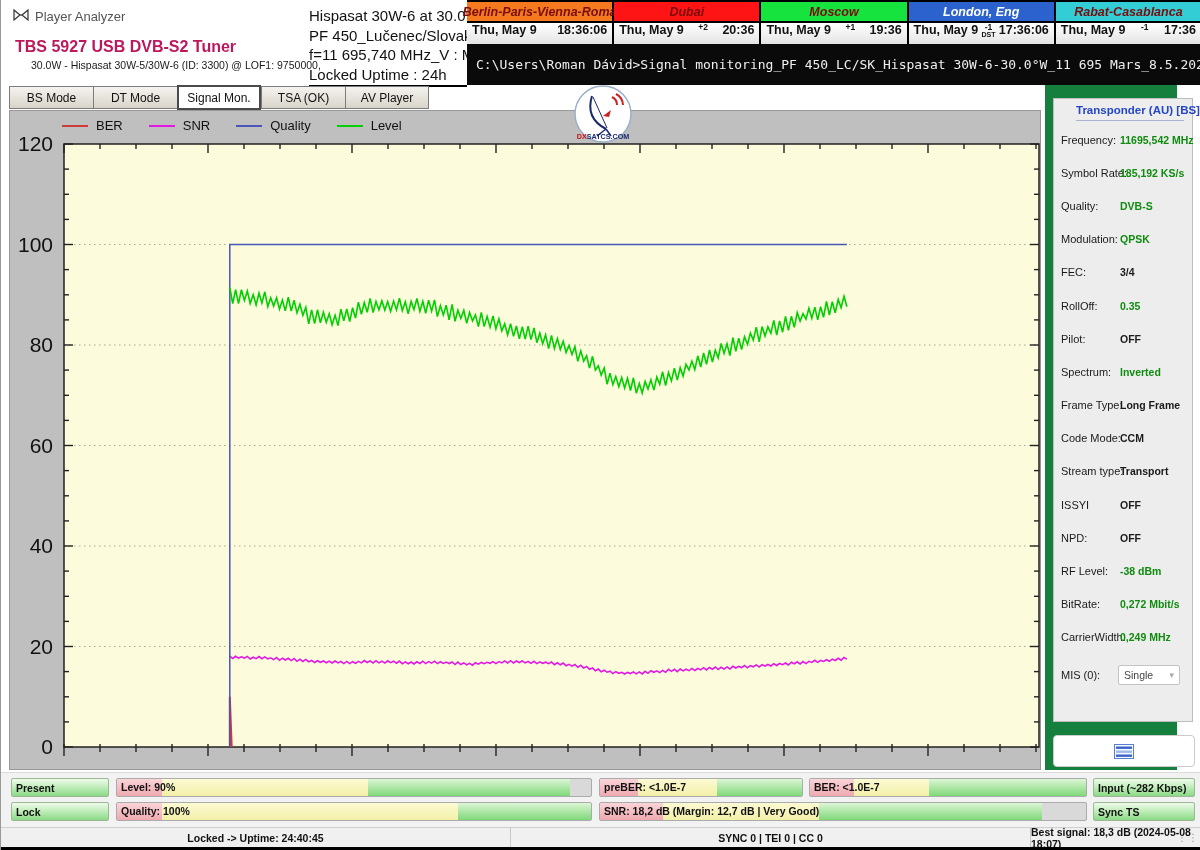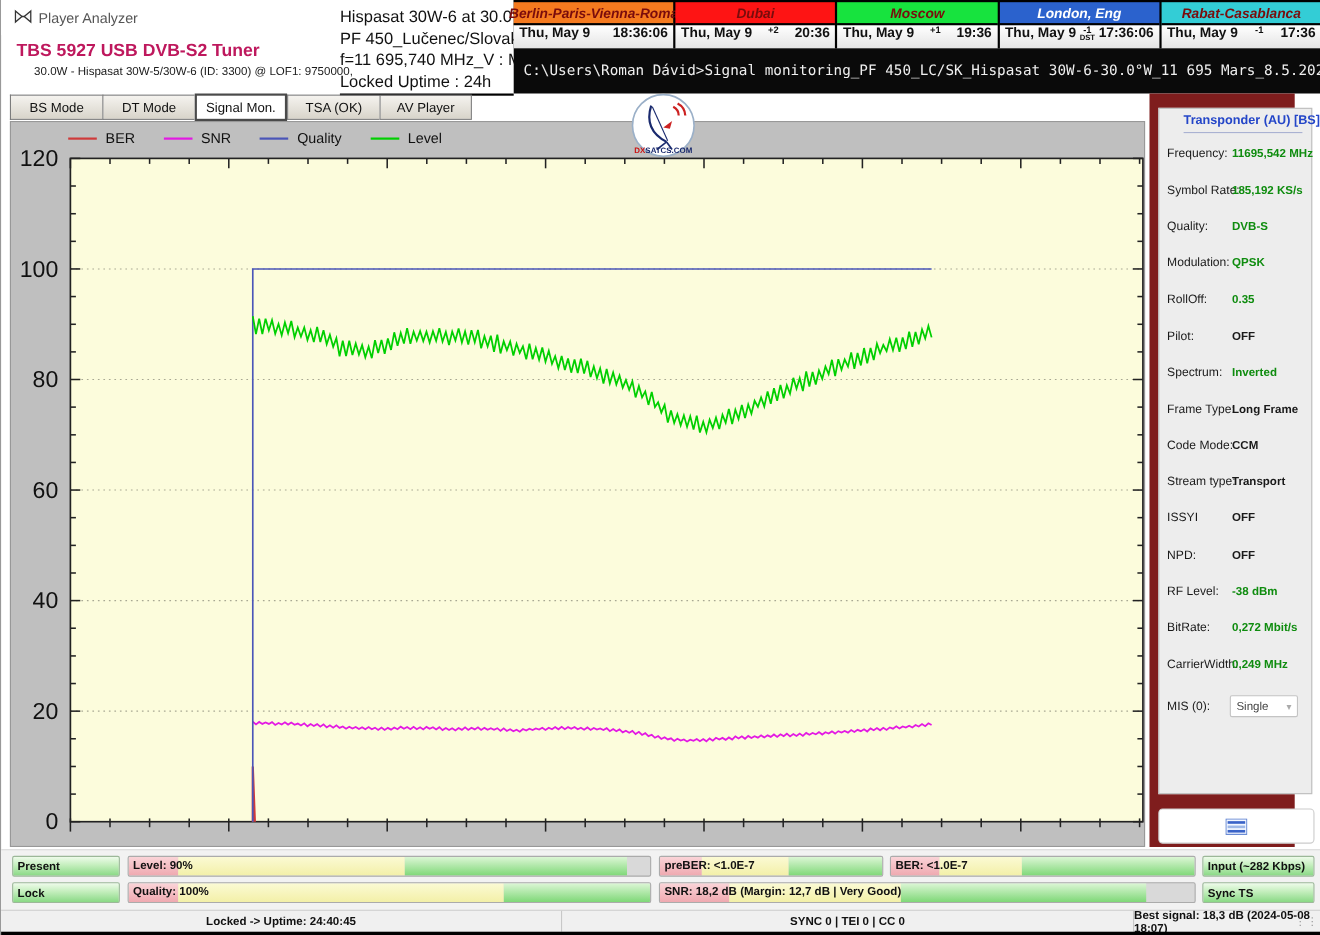--- a/index.html
+++ b/index.html
@@ -38,21 +38,21 @@
   
   #chart{position:absolute;left:8px;top:110px;width:1032px;height:660px;background:#bfbfbf;
          border:1px solid #989898;box-sizing:border-box;}
   #legend{position:absolute;left:52px;top:7px;display:flex;align-items:center;z-index:3;}
   .leg-item{display:flex;align-items:center;margin-right:26px;font-size:13px;color:#111;}
   .leg-line{width:26px;height:2px;margin-right:8px;}
   #chart-svg{position:absolute;left:0;top:0;}
   
   #logo{position:absolute;left:572px;top:84px;width:60px;height:60px;z-index:5;}
   
-  #sidebar{position:absolute;left:1044px;top:85px;width:132px;height:685px;background:#7f1d1d;}
+  #sidebar{position:absolute;left:1044px;top:85px;width:132px;height:685px;background:#15803d;}
   #sb-panel{position:absolute;left:8px;top:13px;width:140px;height:624px;background:#ededed;
             border:1px solid #bdbdbd;box-sizing:border-box;}
   #sb-title{margin:5px 8px 0 22px;font-size:11.5px;font-weight:bold;color:#2446c8;
             border-bottom:1px solid #aab2d2;padding-bottom:4px;white-space:nowrap;}
   #sb-fields{margin-top:2px;}
   .sb-row{position:relative;height:33.2px;display:flex;align-items:center;padding-left:7px;font-size:11px;}
   .sb-label{color:#1a1a1a;white-space:nowrap;}
   .sb-value{position:absolute;left:66px;font-weight:bold;font-size:10.5px;white-space:nowrap;}
   #sb-mis{position:relative;height:30px;display:flex;align-items:center;padding-left:7px;font-size:11px;margin-top:6px;}
   #mis-select{position:absolute;left:64px;width:62px;height:20px;background:#fff;border:1px solid #c4c4c4;
@@ -367,20 +367,24 @@
     <div class="sb-row">
       <span class="sb-label">Quality:</span>
       <span class="sb-value" style="color:#0f8c0f">DVB-S</span>
     </div>
 
     <div class="sb-row">
       <span class="sb-label">Modulation:</span>
       <span class="sb-value" style="color:#0f8c0f">QPSK</span>
     </div>
 
+    <div class="sb-row">
+      <span class="sb-label">FEC:</span>
+      <span class="sb-value" style="color:#1a1a1a">3/4</span>
+    </div>
 
     <div class="sb-row">
       <span class="sb-label">RollOff:</span>
       <span class="sb-value" style="color:#0f8c0f">0.35</span>
     </div>
 
     <div class="sb-row">
       <span class="sb-label">Pilot:</span>
       <span class="sb-value" style="color:#1a1a1a">OFF</span>
     </div>

